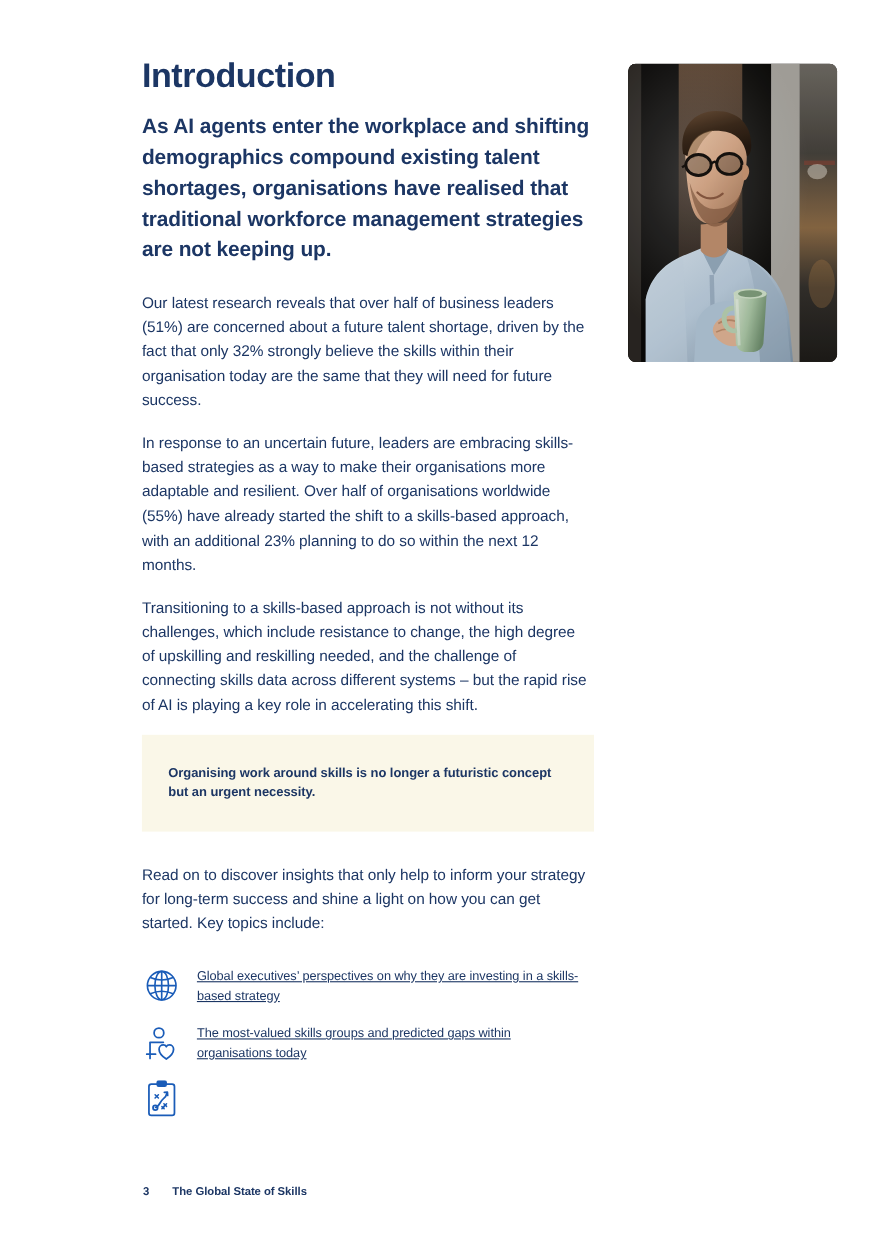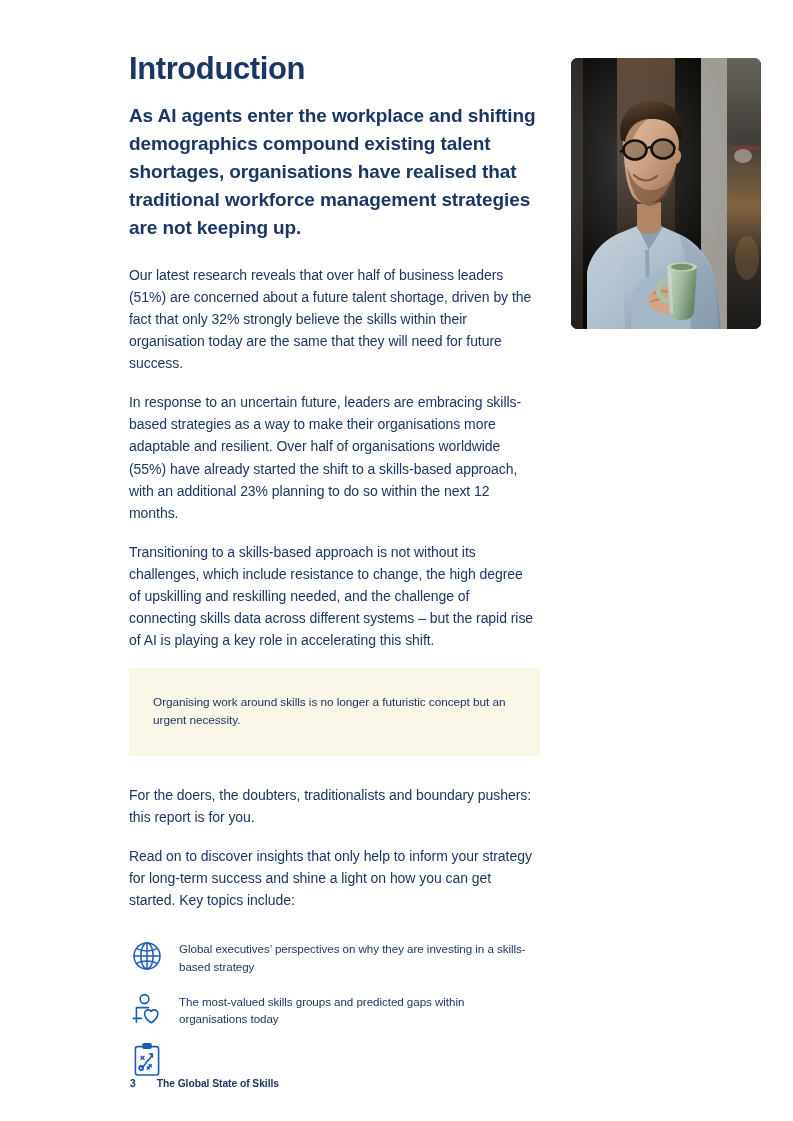--- a/index.html
+++ b/index.html
@@ -69,36 +69,37 @@
     min-height: 70px;
     background: #FAF7E8;
     padding: 26px 24px 26px 24px;
     display: flex;
     align-items: center;
     margin-bottom: 28px;
   }
 
   .callout-text {
     font-size: 11.8px;
-    font-weight: normal;
+    font-weight: bold;
     line-height: 1.5;
     color: #1C3664;
     letter-spacing: -0.05px;
   }
 
   
   .icon-list {
     margin-top: 24px;
     width: 412px;
   }
 
   .icon-list-item {
     display: flex;
-    align-items: center;
+    align-items: flex-end;
     margin-bottom: 12px;
+    text-decoration: underline;
   }
 
   .icon-box {
     width: 36px;
     min-width: 36px;
     height: 38px;
     display: flex;
     align-items: center;
     justify-content: center;
     margin-right: 14px;
@@ -164,21 +165,20 @@
     <p class="body-paragraph">Our latest research reveals that over half of business leaders (51%) are concerned about a future talent shortage, driven by the fact that only 32% strongly believe the skills within their organisation today are the same that they will need for future success.</p>
 
     <p class="body-paragraph">In response to an uncertain future, leaders are embracing skills-based strategies as a way to make their organisations more adaptable and resilient. Over half of organisations worldwide (55%) have already started the shift to a skills-based approach, with an additional 23% planning to do so within the next 12 months.</p>
 
     <p class="body-paragraph">Transitioning to a skills-based approach is not without its challenges, which include resistance to change, the high degree of upskilling and reskilling needed, and the challenge of connecting skills data across different systems – but the rapid rise of AI is playing a key role in accelerating this shift.</p>
 
     <div class="callout">
       <p class="callout-text">Organising work around skills is no longer a futuristic concept but an urgent necessity.</p>
     </div>
 
-    <p class="body-paragraph">For the doers, the doubters, traditionalists and boundary pushers: this report is for you.</p>
 
     <p class="body-paragraph">Read on to discover insights that only help to inform your strategy for long-term success and shine a light on how you can get started. Key topics include:</p>
 
     <div class="icon-list">
 
       <div class="icon-list-item">
         <span class="icon-box">
           <svg width="32" height="32" viewBox="0 0 32 32" fill="none" stroke="#1A5CB8" stroke-width="1.5">
             <circle cx="16" cy="16" r="13"></circle>
             <ellipse cx="16" cy="16" rx="6.2" ry="13"></ellipse>

